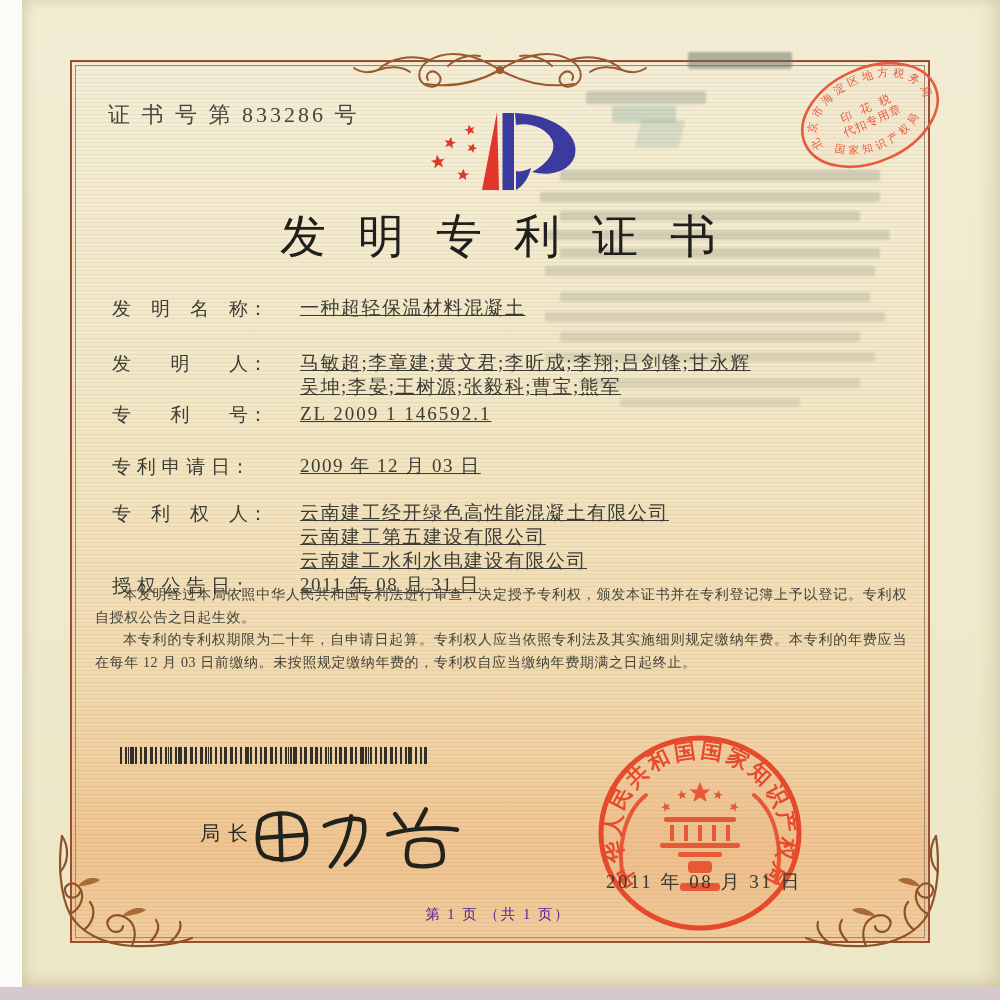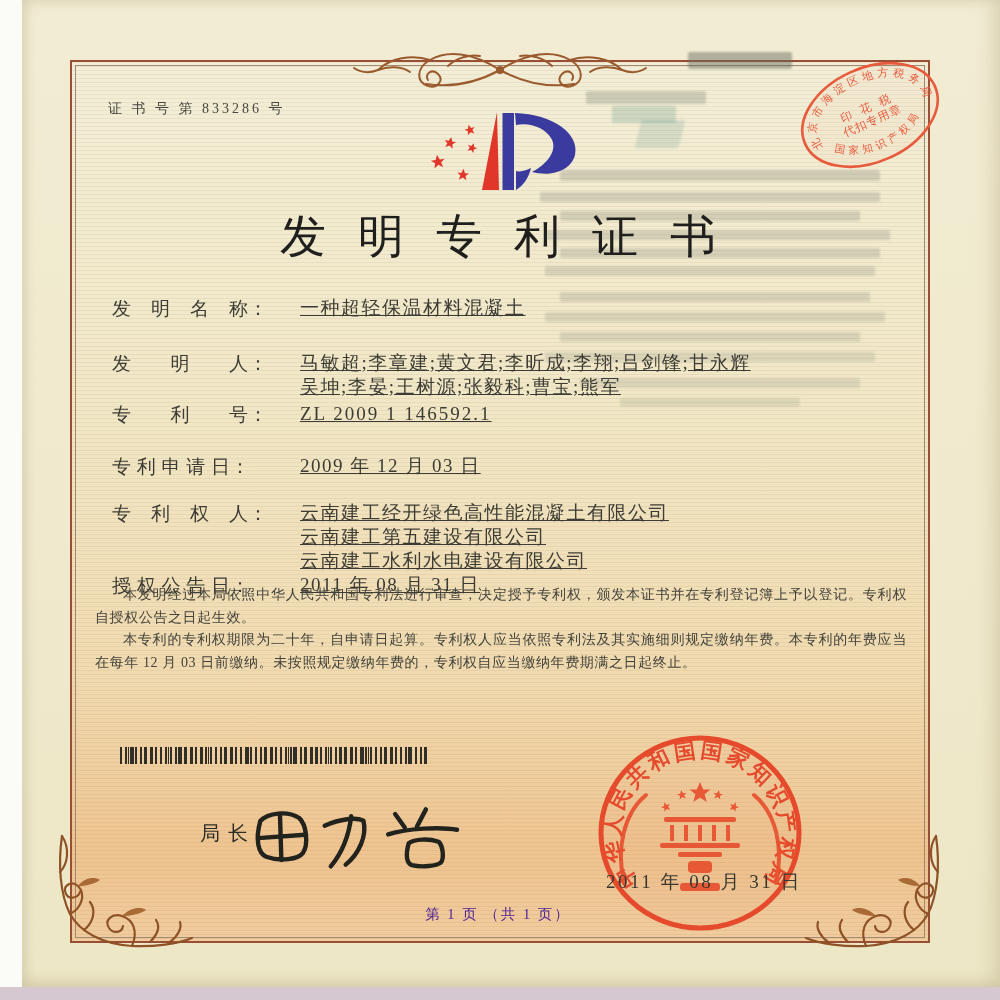--- a/index.html
+++ b/index.html
@@ -15,21 +15,21 @@
         box-shadow:inset -10px 0 16px rgba(150,130,90,.16), inset 0 -8px 12px rgba(150,130,90,.10),
                    inset 6px 0 10px rgba(120,100,70,.10);}
   
   .panel{position:absolute;left:70px;top:60px;width:856px;height:879px;border:2px solid #9a4e36;
         background:linear-gradient(180deg,#f2eed7 0%,#f0e7c6 40%,#f0dab0 70%,#eec490 90%,#f0cc9e 100%);}
   .panel::before{content:"";position:absolute;inset:3px;border:1px solid #a18972;pointer-events:none;}
   .panel::after{content:"";position:absolute;inset:0;pointer-events:none;
         background:repeating-linear-gradient(180deg,rgba(155,90,40,.085) 0 1px,rgba(0,0,0,0) 1px 4px);}
   .orn{position:absolute;pointer-events:none;}
   
-  .cert-no{position:absolute;left:108px;top:100px;font-size:14px;letter-spacing:3px;color:#46463e;}
+  .cert-no{position:absolute;left:108px;top:100px;font-size:22px;letter-spacing:3px;color:#46463e;}
   .title{position:absolute;left:70px;top:206px;width:856px;text-align:center;font-size:46px;
          font-weight:400;letter-spacing:32px;padding-left:32px;box-sizing:border-box;color:#1f1f1d;}
   .field-row{position:absolute;left:0;width:1000px;font-size:19px;color:#3c3c34;}
   .flabel{position:absolute;left:112px;white-space:pre;letter-spacing:.5px;}
   .fvals{position:absolute;left:300px;width:560px;letter-spacing:1.5px;text-decoration:underline;}
   .vline{display:block;line-height:24px;}
   .body-text{position:absolute;left:95px;top:584px;width:812px;font-size:14px;line-height:22.6px;
          color:#43433a;text-align:justify;letter-spacing:.6px;}
   .body-text p{margin:0;text-indent:2em;}
   .barcode{position:absolute;left:120px;top:747px;width:309px;height:17px;opacity:.9;

